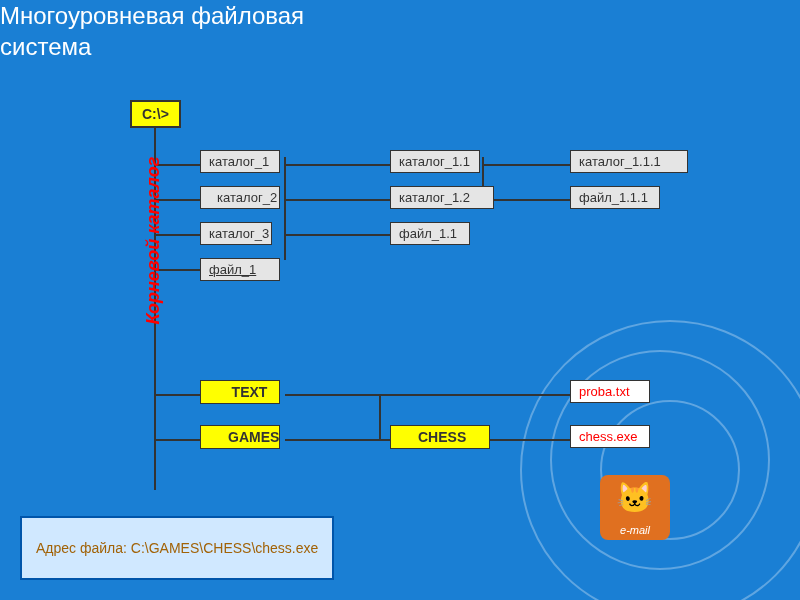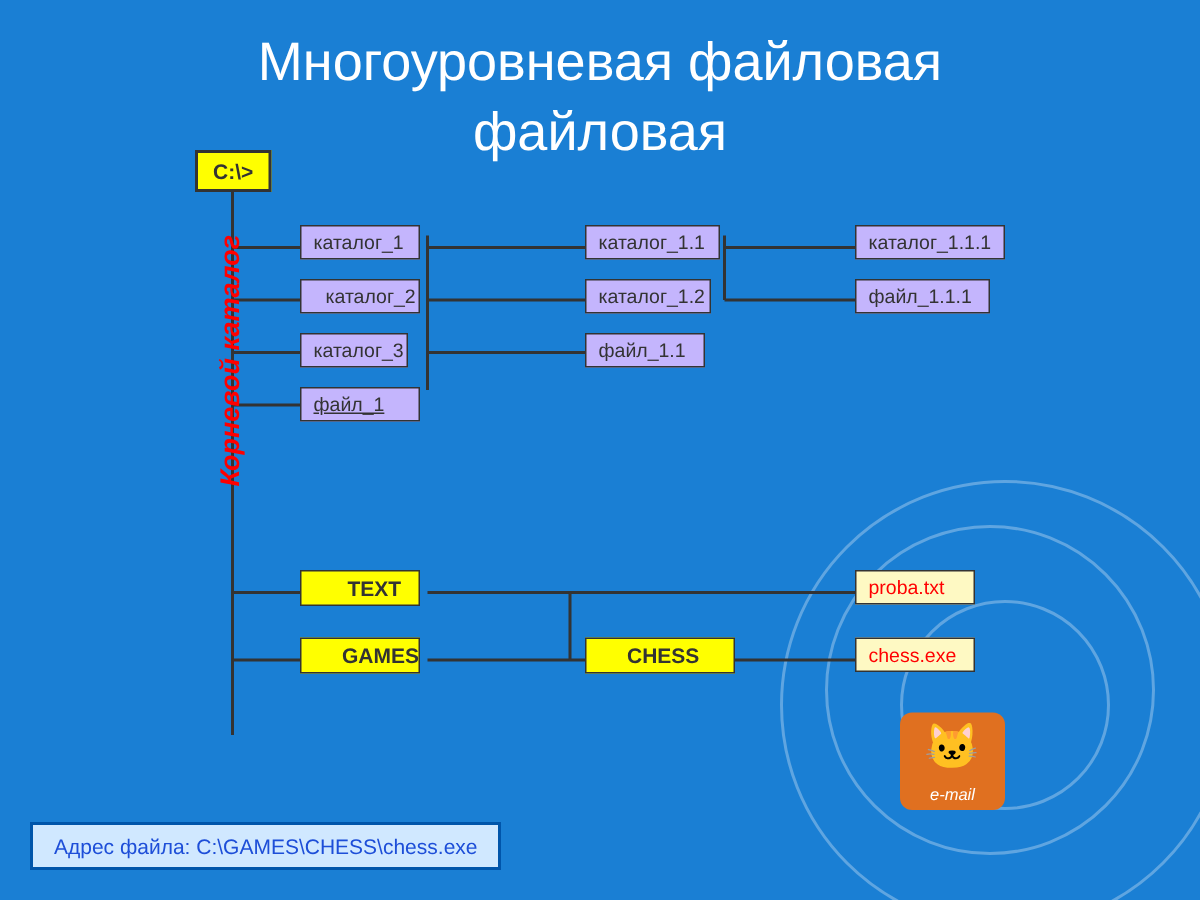--- a/index.html
+++ b/index.html
@@ -6,57 +6,55 @@
     body {
       width: 800px;
       height: 600px;
       background: #1a7fd4;
       font-family: Arial, sans-serif;
       overflow: hidden;
       position: relative;
     }
 
     .title {
-      text-align: center;
       color: white;
-      font-size: 36px;
+      font-size: 24px;
       font-weight: normal;
-      padding-top: 18px;
       line-height: 1.3;
     }
 
     
     .ripple {
       position: absolute;
       border-radius: 50%;
       border: 2px solid rgba(255,255,255,0.3);
       bottom: -20px;
       right: -20px;
     }
 
     .node-box {
       position: absolute;
-      background: #c4b5fd;
+      background: #e5e5e5;
       border: 1px solid #333;
       padding: 3px 8px;
       font-size: 13px;
       color: #333;
       white-space: nowrap;
     }
 
     .node-box.yellow {
       background: #ffff00;
       font-weight: bold;
       font-size: 14px;
       padding-left: 27px;
     }
 
     .node-box.red-border-text {
       color: red;
-      background: #fef9c3;
+      background: #ffffff;
       border: 1px solid #333;
       font-size: 13px;
     }
 
     
     .lines-svg {
       position: absolute;
       top: 0;
       left: 0;
       width: 800px;
@@ -87,23 +85,23 @@
       white-space: nowrap;
     }
 
     
     .address-bar {
       position: absolute;
       bottom: 20px;
       left: 20px;
       background: #d0e8ff;
       border: 2px solid #0055aa;
-      padding: 6px 14px;
+      padding: 22px 14px;
       font-size: 14px;
-      color: #1d4ed8;
+      color: #a16207;
     }
 
     
     .email-box {
       position: absolute;
       bottom: 60px;
       right: 130px;
       width: 70px;
       height: 65px;
       background: #e07020;
@@ -122,21 +120,21 @@
   </style>
 </head>
 <body>
 
 <div class="ripple" style="width:300px;height:300px;"></div>
 <div class="ripple" style="width:220px;height:220px;bottom:30px;right:30px;"></div>
 <div class="ripple" style="width:140px;height:140px;bottom:60px;right:60px;"></div>
 
 <div class="title">
   <span>Многоуровневая файловая</span><br>
-  <span>файловая</span>
+  <span>система</span>
 </div>
 
 <svg class="lines-svg">
 
   <line x1="155" y1="118" x2="155" y2="490" stroke="#333" stroke-width="2"></line>
 
   <line x1="155" y1="165" x2="200" y2="165" stroke="#333" stroke-width="2"></line>
 
   <line x1="155" y1="200" x2="200" y2="200" stroke="#333" stroke-width="2"></line>
 
@@ -176,25 +174,25 @@
 <div class="node-box" style="left: 200px; top: 150px; width:80px;">каталог_1</div>
 
 <div class="node-box" style="left: 200px; top: 186px; width:80px;padding-left:16px;">каталог_2</div>
 
 <div class="node-box" style="left: 200px; top: 222px; width:72px;">каталог_3</div>
 
 <div class="node-box" style="left: 200px; top: 258px; width:80px;text-decoration:underline;">файл_1</div>
 
 <div class="node-box" style="left: 390px; top: 150px; width:90px;">каталог_1.1</div>
 
-<div class="node-box" style="left: 390px; top: 186px; width:84px;">каталог_1.2</div>
+<div class="node-box" style="left: 390px; top: 186px; width:104px;">каталог_1.2</div>
 
 <div class="node-box" style="left: 390px; top: 222px; width:80px;">файл_1.1</div>
 
-<div class="node-box" style="left: 570px; top: 150px; width:100px;">каталог_1.1.1</div>
+<div class="node-box" style="left: 570px; top: 150px; width:118px;">каталог_1.1.1</div>
 
 <div class="node-box" style="left: 570px; top: 186px; width:90px;">файл_1.1.1</div>
 
 <div class="node-box yellow" style="left: 200px; top: 380px; width:80px; text-align:center;">TEXT</div>
 
 <div class="node-box yellow" style="left: 200px; top: 425px; width:80px; text-align:center;">GAMES</div>
 
 <div class="node-box yellow" style="left: 390px; top: 425px; width:100px; text-align:left;">CHESS</div>
 
 <div class="node-box red-border-text" style="left: 570px; top: 380px; width:80px;">proba.txt</div>

